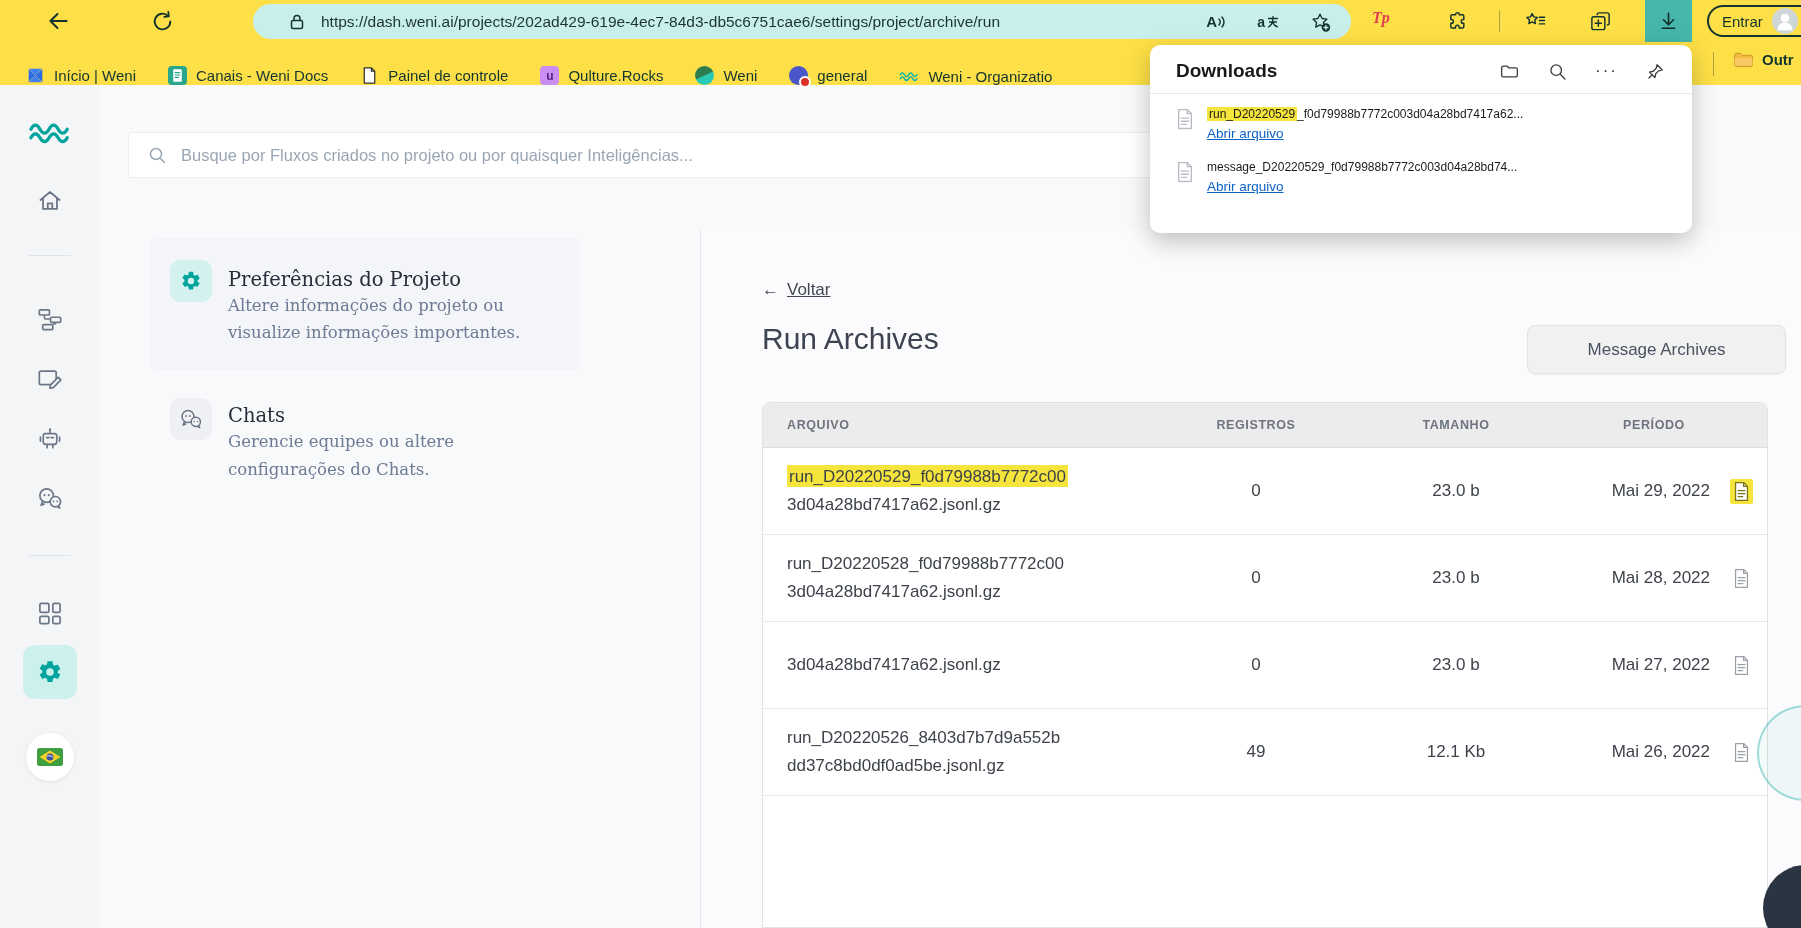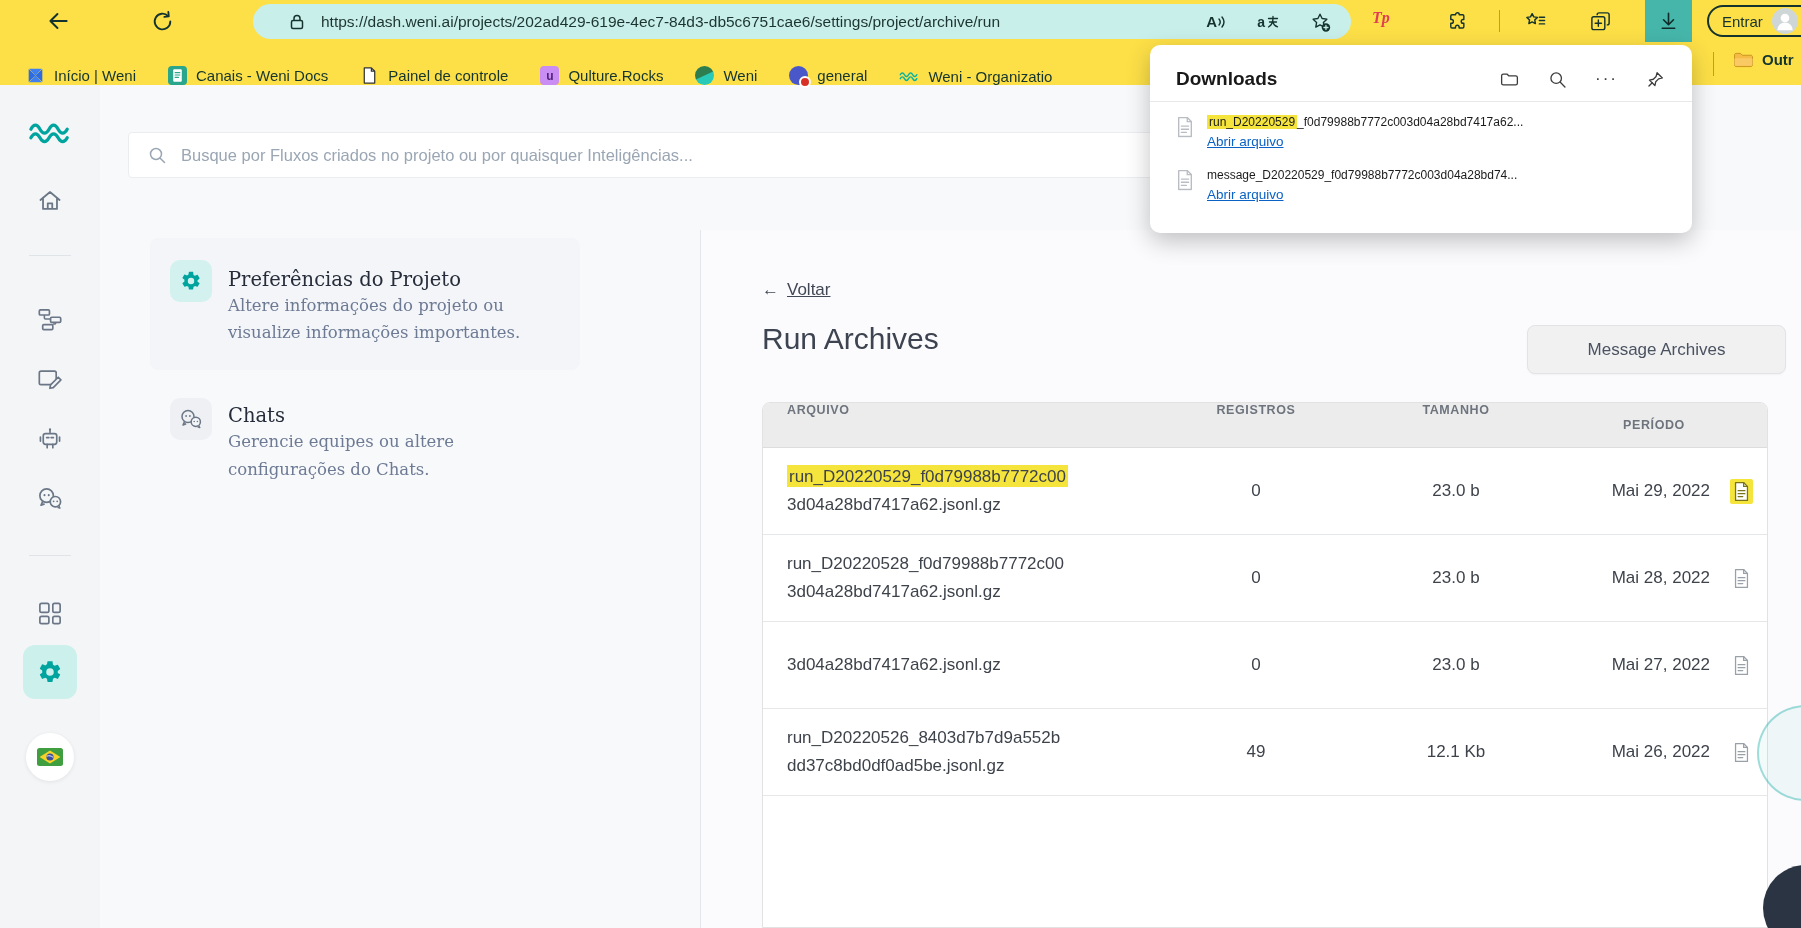--- a/index.html
+++ b/index.html
@@ -34,21 +34,21 @@
     display:grid;place-items:center;line-height:1;}
   .fav-weni{width:19px;height:19px;border-radius:50%;background:linear-gradient(155deg,#2e7d4f 48%,#29c9b8 52%);}
   .fav-general{position:relative;width:19px;height:19px;border-radius:50%;background:#4a57c8;}
   .fav-general .dot{position:absolute;right:-3px;bottom:-3px;width:12px;height:12px;border-radius:50%;background:#d93025;border:2px solid #fff;box-sizing:border-box;}
   .bm-right-div{position:absolute;left:1713px;top:52px;width:1px;height:24px;background:rgba(20,51,47,.35);}
   .bm-other{position:absolute;left:1733px;top:51px;display:flex;align-items:flex-start;gap:8px;cursor:pointer;font-weight:bold;}
 
   
   .dlp{position:absolute;left:1150px;top:45px;width:542px;height:188px;background:#fff;border-radius:10px;
     box-shadow:0 8px 24px rgba(0,0,0,.24);z-index:60;}
-  .dlp-head{display:flex;align-items:center;padding:23px 26px 11px 26px;}
+  .dlp-head{display:flex;align-items:center;padding:15px 26px 11px 26px;}
   .dlp-title{font-size:19px;font-weight:600;color:#191919;flex:1;}
   .dlp-ic{color:#3c3c3c;margin-left:27px;cursor:pointer;}
   .dlp-more{font-size:17px;letter-spacing:2px;color:#3c3c3c;margin-left:27px;cursor:pointer;line-height:10px;}
   .dlp-sep{height:1px;background:#e8e8e8;}
   .dlp-item{display:flex;align-items:flex-start;padding:13px 24px 0 26px;}
   .dlp-doc{color:#b9bdc3;margin-right:13px;margin-top:1px;}
   .dlp-name{font-size:12px;color:#1b1b1b;white-space:nowrap;overflow:hidden;width:460px;}
   .dlp-open{display:inline-block;margin-top:5px;font-size:13.5px;color:#0a62c5;text-decoration:underline;cursor:pointer;}
   .hl{background:#f5e43b;padding:2px 2px 1px 2px;}
 
@@ -84,21 +84,21 @@
 
   
   .voltar{position:absolute;left:762px;top:280px;display:flex;align-items:center;gap:8px;font-size:17px;color:#414754;cursor:pointer;z-index:2;}
   .voltar .lbl{text-decoration:underline;}
   .h1{position:absolute;left:762px;top:322px;font-size:30px;color:#3d4350;z-index:2;}
   .msg-btn{position:absolute;left:1527px;top:325px;width:257px;height:47px;background:#f1f1f2;border:1px solid #e2e3e5;
     border-radius:8px;display:grid;place-items:center;font-size:17px;color:#4a5260;cursor:pointer;z-index:2;
     box-shadow:0 1px 2px rgba(0,0,0,.04);}
   .table{position:absolute;left:762px;top:402px;width:1006px;height:526px;background:#fff;border:1px solid #e2e2e2;
     border-radius:8px 8px 0 0;box-sizing:border-box;overflow:hidden;z-index:2;}
-  .thead{display:flex;height:44px;background:#ececec;border-bottom:1px solid #dddddd;
+  .thead{display:flex;align-items:center;height:44px;background:#ececec;border-bottom:1px solid #dddddd;
     font-size:12.5px;font-weight:700;color:#6e747e;letter-spacing:.6px;}
   .trow{display:flex;align-items:center;height:86px;border-bottom:1px solid #e6e7e9;font-size:17px;color:#3e434b;cursor:pointer;}
   .c-file{flex:1;padding-left:24px;box-sizing:border-box;min-width:0;}
   .c-rec{width:230px;text-align:center;flex:none;}
   .c-size{width:170px;text-align:center;flex:none;}
   .c-per{width:226px;flex:none;display:flex;align-items:center;justify-content:flex-end;gap:20px;padding-right:14px;box-sizing:border-box;}
   .thead .c-per{justify-content:center;padding-right:0;gap:0;}
   .fline{line-height:28px;white-space:nowrap;}
   .doc-ic{color:#9aa0a8;}
   .doc-wrap{display:grid;place-items:center;padding:2px 3px;border-radius:2px;}

